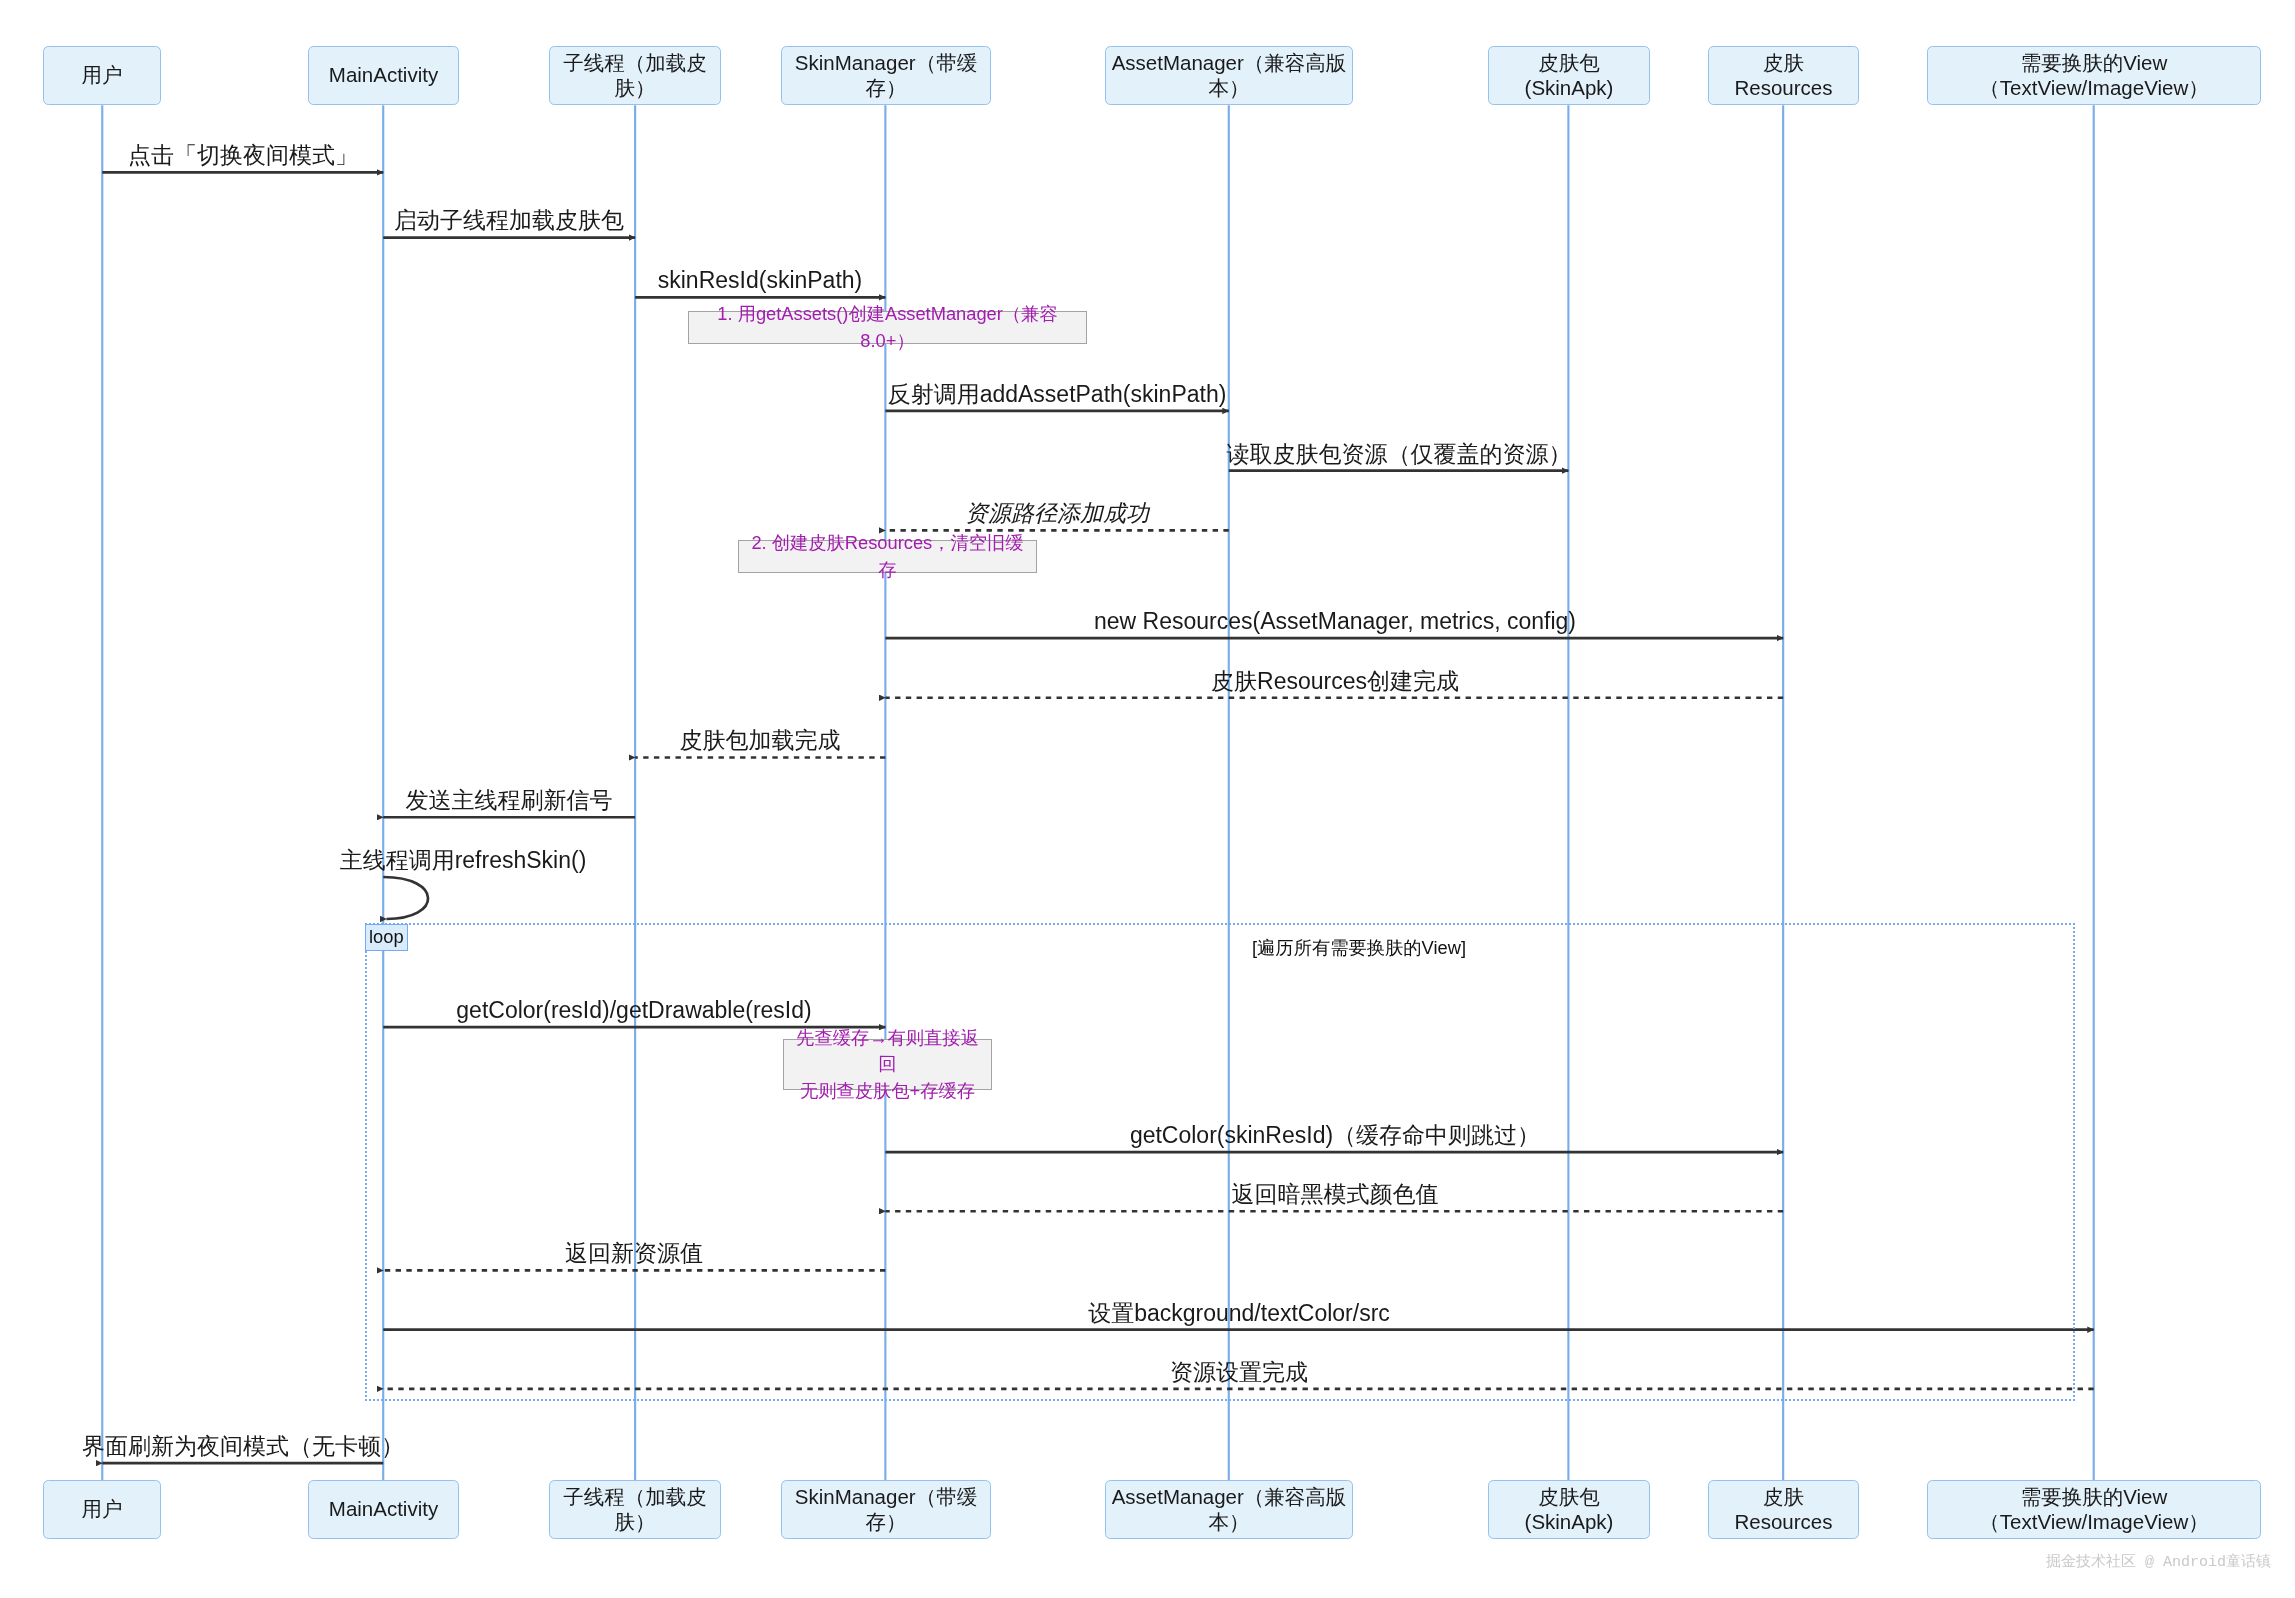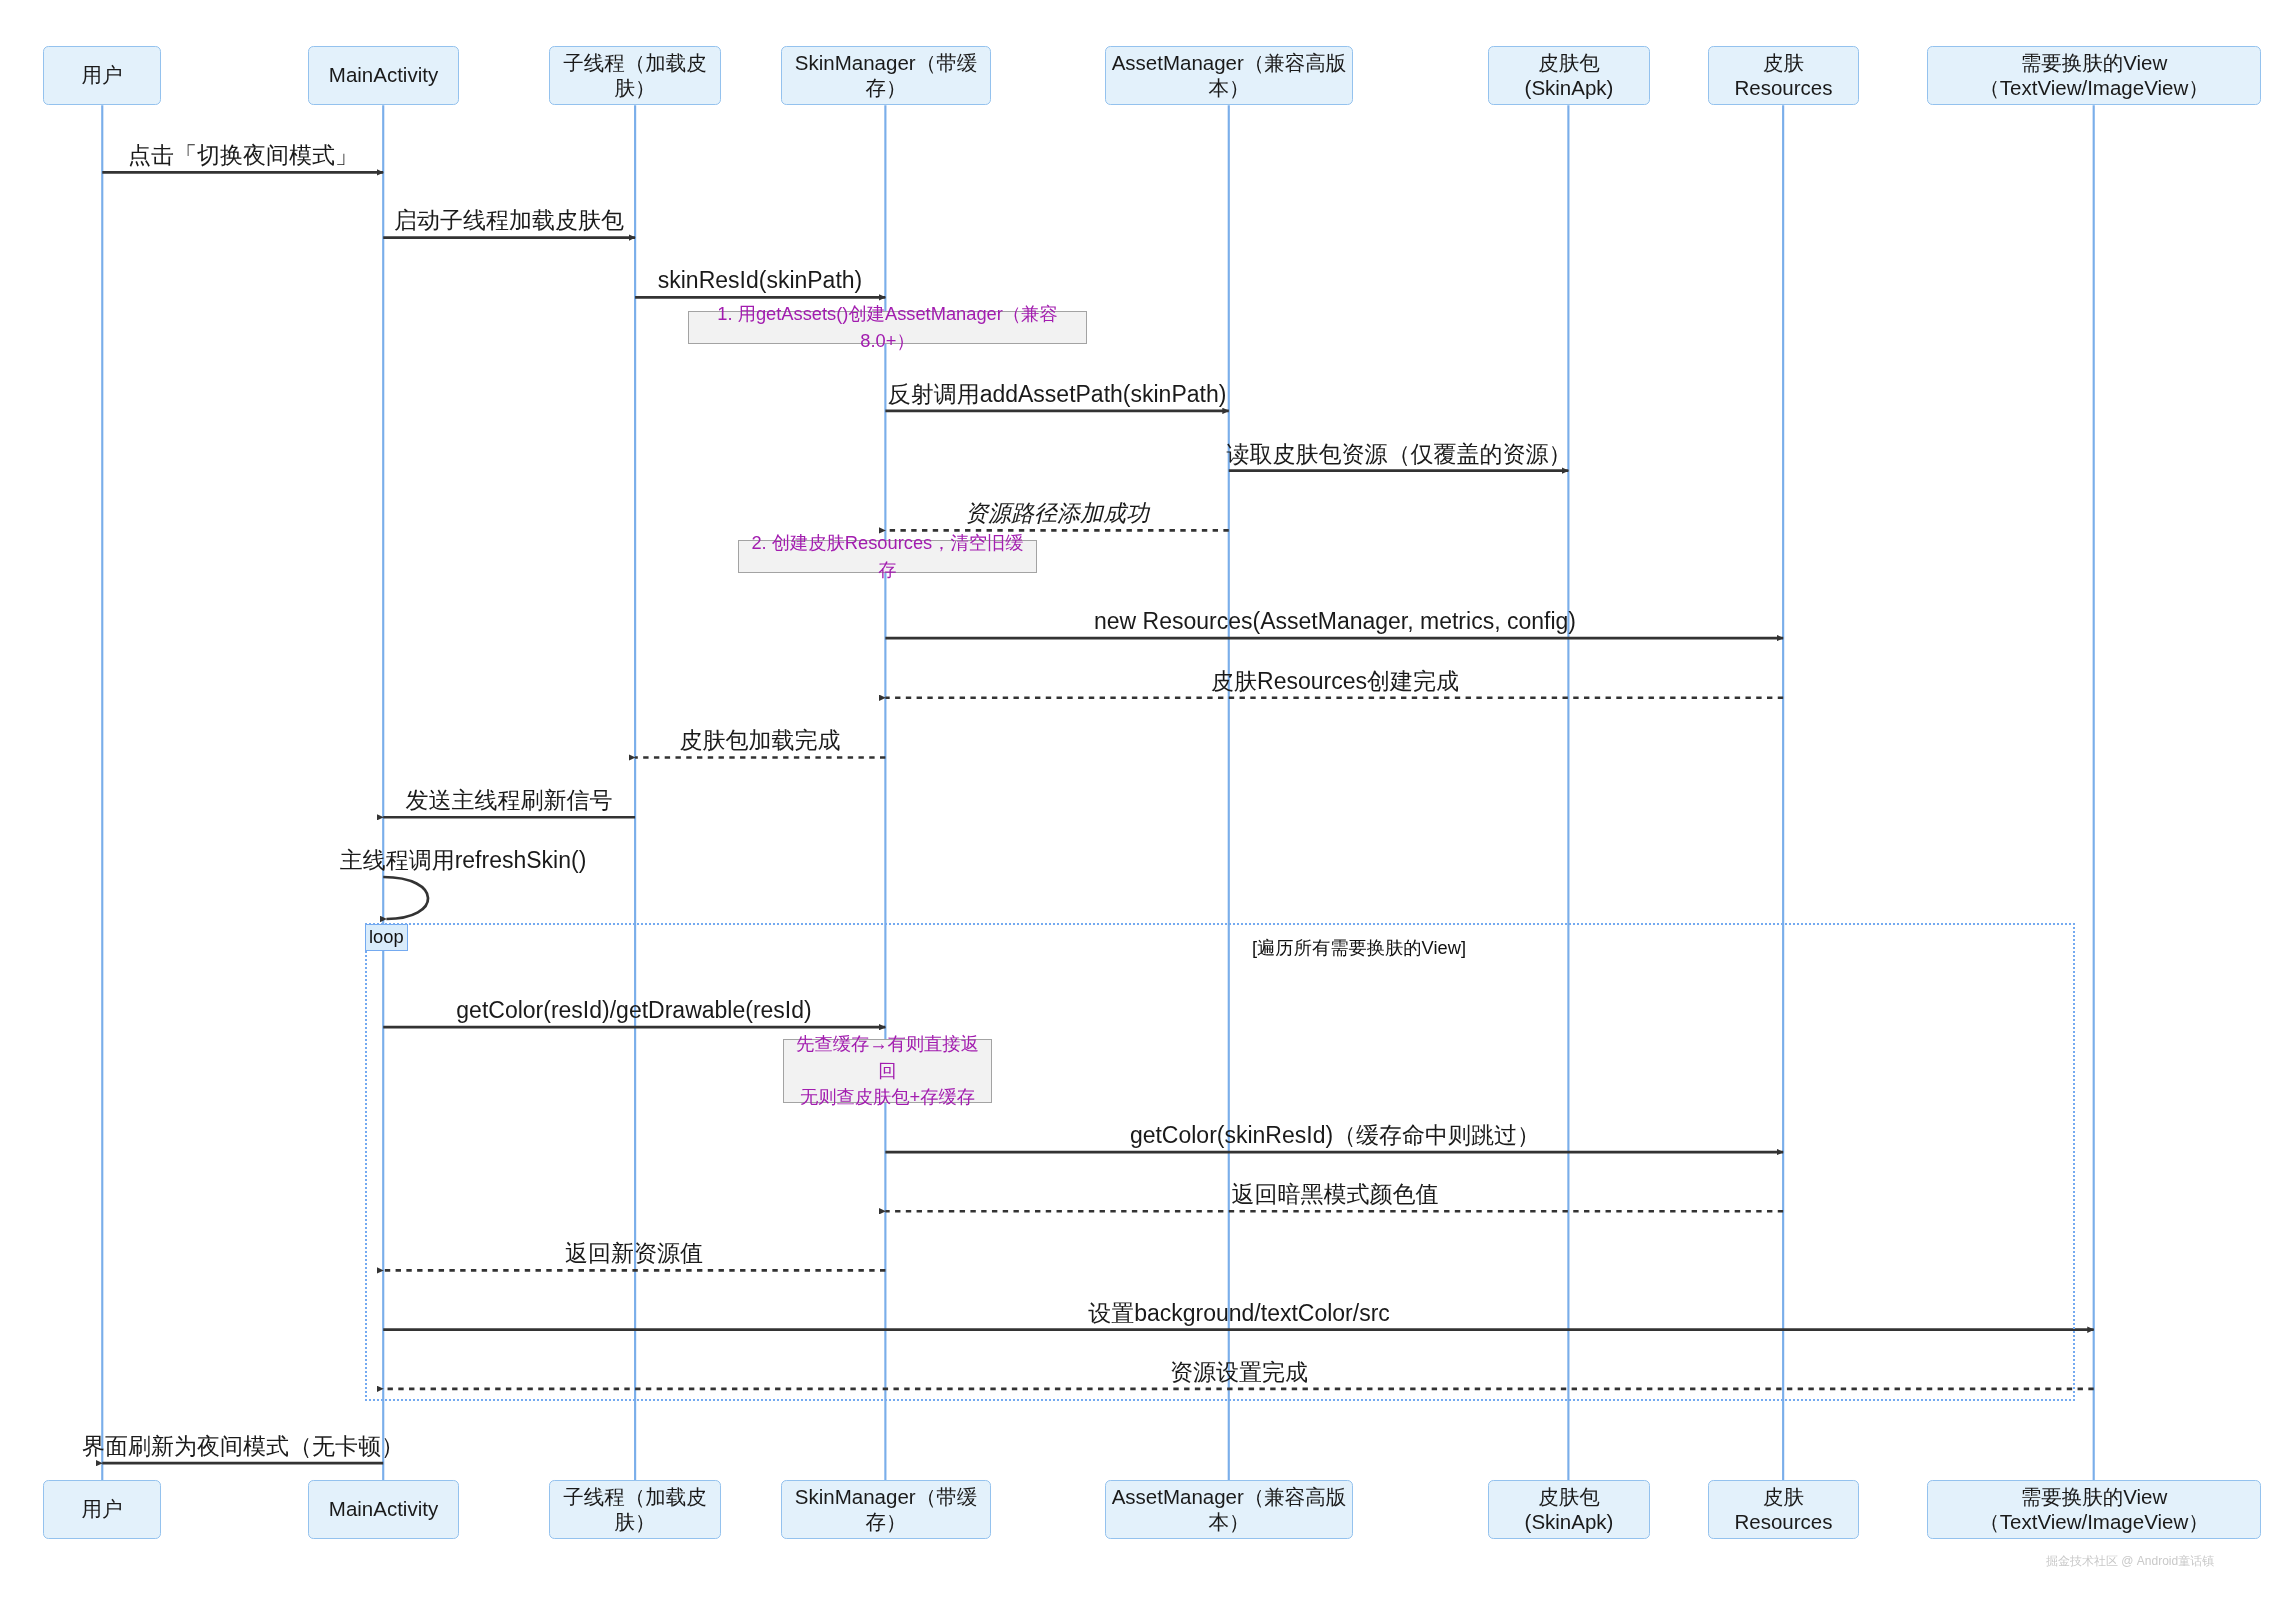--- a/index.html
+++ b/index.html
@@ -62,24 +62,25 @@
   .loopcond{
     position:absolute;
     font-size:18.3px;
     color:#111;
     white-space:nowrap;
     transform:translateX(-50%);
     line-height:1;
   }
   .watermark{
     position:absolute;
-    font-size:12px;
+    font-size:15px;
     color:#c9c9c9;
     white-space:nowrap;
     line-height:1;
+    font-family:Liberation Mono, monospace;
   }
 </style>
 </head>
 <body>
 
 <div id="stage">
   <svg id="svgroot" xmlns="http://www.w3.org/2000/svg" viewBox="0 0 4264 2970" width="2295" height="1599">
     <defs>
       <marker id="arrowSolid" markerWidth="13" markerHeight="12" refX="12" refY="6" orient="auto" markerUnits="userSpaceOnUse">
         <path d="M0,0 L13,6 L0,12 z" fill="#333333"></path>
@@ -179,21 +180,21 @@
       </div>
     </div>
   <div id="fragments">
       <div class="loopframe" style="left: 365px; top: 923px; width: 1710px; height: 478px;"></div>
       <div class="looptag" style="left: 365px; top: 924px; width: 43px; height: 27px;">loop</div>
       <div class="loopcond" style="left: 1359px; top: 939px;">[遍历所有需要换肤的View]</div>
     </div>
   <div id="notes">
       <div class="note" style="left: 688px; top: 311px; width: 399px; height: 33px;">1. 用getAssets()创建AssetManager（兼容8.0+）</div>
       <div class="note" style="left: 738px; top: 540px; width: 299px; height: 33px;">2. 创建皮肤Resources，清空旧缓存</div>
-      <div class="note" style="left: 783px; top: 1039px; width: 209px; height: 64px;">先查缓存→有则直接返回
+      <div class="note" style="left: 783px; top: 1039px; width: 209px; height: 51px;">先查缓存→有则直接返回
 无则查皮肤包+存缓存</div>
     </div>
   <div id="labels">
       <div class="msglabel" style="left: 243px; top: 144px;">点击「切换夜间模式」</div>
       <div class="msglabel" style="left: 509px; top: 209px;">启动子线程加载皮肤包</div>
       <div class="msglabel" style="left: 760px; top: 269px;">skinResId(skinPath)</div>
       <div class="msglabel" style="left: 1057px; top: 383px;">反射调用addAssetPath(skinPath)</div>
       <div class="msglabel" style="left: 1399px; top: 443px;">读取皮肤包资源（仅覆盖的资源）</div>
       <div class="msglabel" style="left: 1057px; top: 502px; font-style: italic;">资源路径添加成功</div>
       <div class="msglabel" style="left: 1335px; top: 610px;">new Resources(AssetManager, metrics, config)</div>

